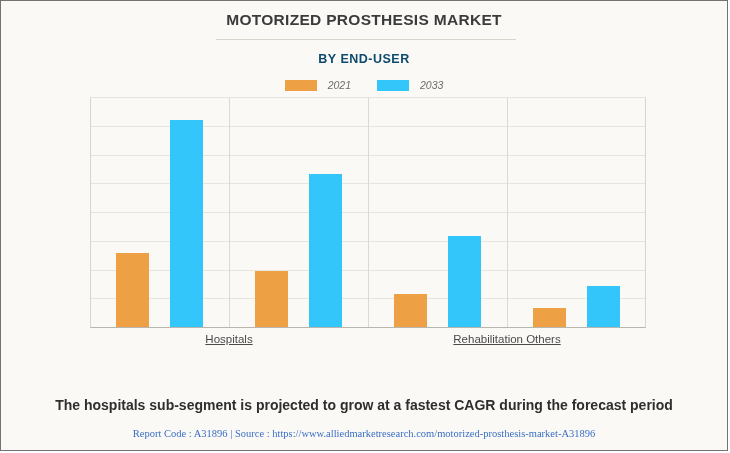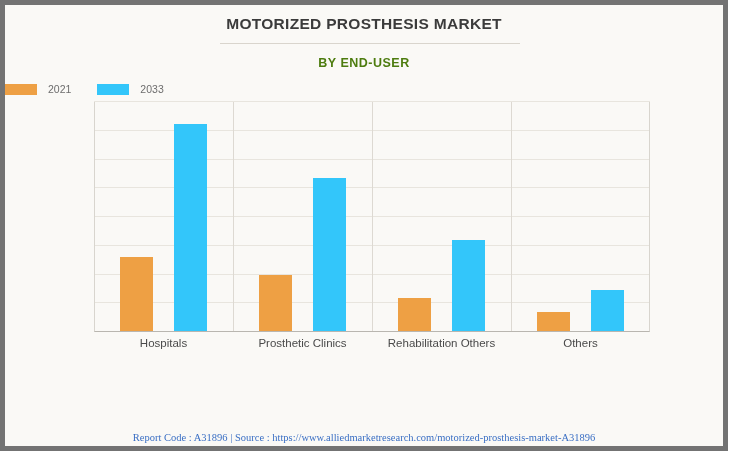--- a/index.html
+++ b/index.html
@@ -12,21 +12,21 @@
     background: #ffffff;
     font-family: "Liberation Sans", sans-serif;
     overflow: hidden;
   }
   #infographic {
     position: relative;
     width: 728px;
     height: 451px;
     margin: 0;
     background: #faf9f6;
-    border: 5px solid #737373;
+    border: 1px solid #737373;
     box-sizing: border-box;
     overflow: hidden;
   }
 
   
   .chart-title {
     position: absolute;
     top: 10px;
     left: 0;
     width: 100%;
@@ -46,32 +46,34 @@
   }
   .chart-subtitle {
     position: absolute;
     top: 51px;
     left: 0;
     width: 100%;
     text-align: center;
     font-size: 12.5px;
     font-weight: bold;
     letter-spacing: 0.5px;
-    color: #4d7c0f;
+    color: #0c4a6e;
   }
 
   
   .legend {
     position: absolute;
     top: 78px;
     left: 0;
     width: 100%;
     display: flex;
+    justify-content: center;
     align-items: center;
     gap: 26px;
+    font-style: italic;
   }
   .legend-item {
     display: flex;
     align-items: center;
   }
   .legend-swatch {
     width: 32px;
     height: 11px;
     display: inline-block;
   }
@@ -132,20 +134,21 @@
     left: 89px;
     top: 332px;
     width: 556px;
     display: flex;
   }
   .cat-label {
     flex: 1 1 0;
     text-align: center;
     font-size: 11.5px;
     color: #4a4a4a;
+    text-decoration: underline;
   }
 
   
   .caption {
     position: absolute;
     top: 396px;
     left: 0;
     width: 100%;
     text-align: center;
     font-size: 14px;
@@ -215,20 +218,19 @@
         <div class="group">
           <div class="bar" style="height: 8.75%; background: rgb(238, 160, 68);"></div>
           <div class="bar" style="height: 18.125%; background: rgb(51, 198, 250);"></div>
         </div>
       </div>
     <div class="plot-frame"></div>
   </div>
 
   <div class="cat-labels" id="cat-labels">
       <div class="cat-label">Hospitals</div>
-      <div class="cat-label">Prosthetic Clinics</div>
       <div class="cat-label">Rehabilitation Others</div>
-      <div class="cat-label">Others</div>
     </div>
 
+  <div class="caption">The hospitals sub-segment is projected to grow at a fastest CAGR during the forecast period</div>
   <div class="source">Report Code : A31896  |  Source : https://www.alliedmarketresearch.com/motorized-prosthesis-market-A31896</div>
 
 </div>
 
 </body></html>

